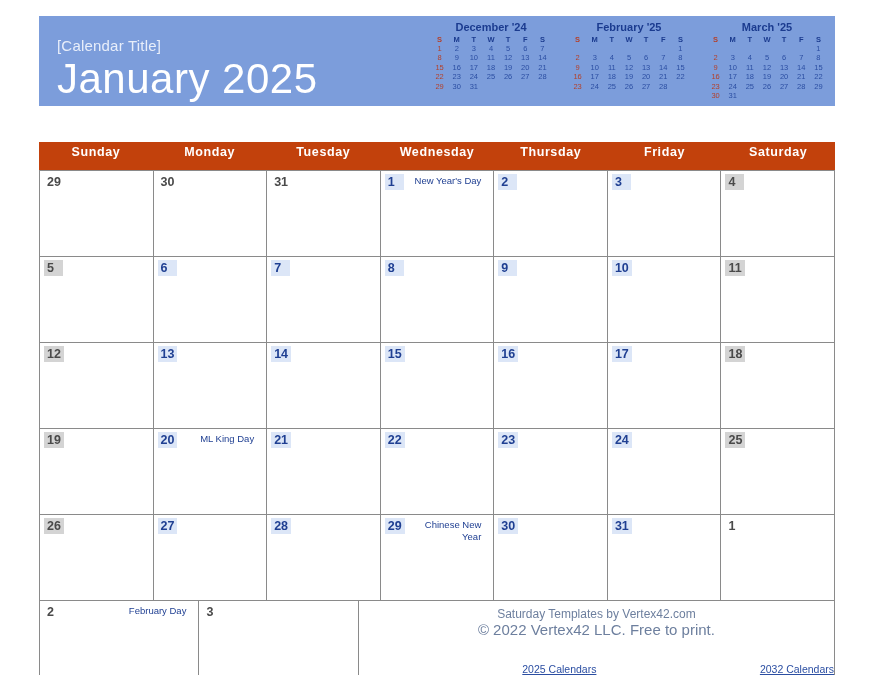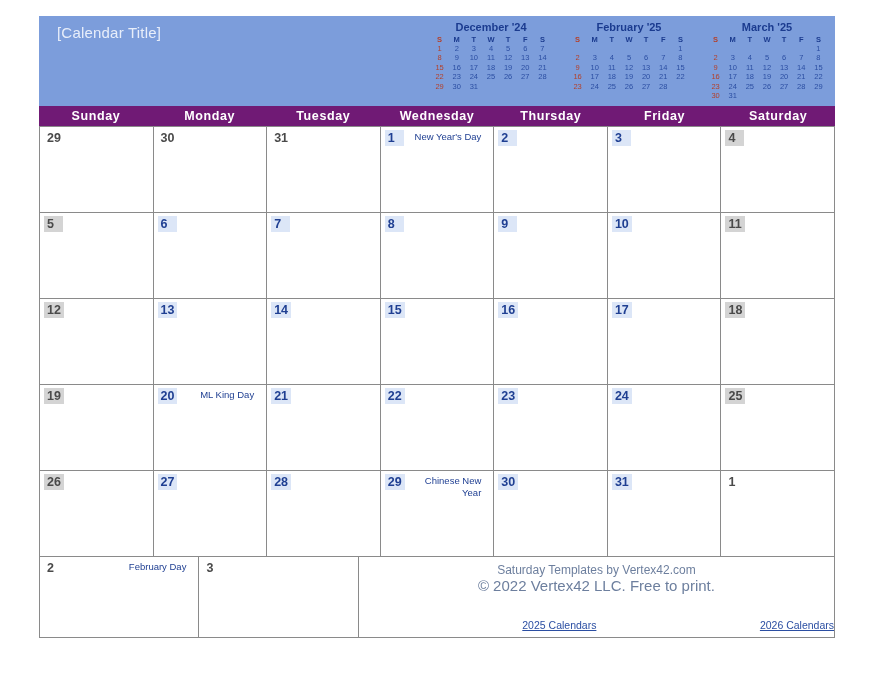--- a/index.html
+++ b/index.html
@@ -31,21 +31,21 @@
   
   .header {
     position: relative;
     height: 90px;
     background: #7c9ddb;
     box-sizing: border-box;
   }
   .title-block {
     position: absolute;
     left: 18px;
-    top: 8px;
+    top: 21px;
   }
   .cal-subtitle {
     color: #e8eefa;
     font-size: 15px;
     letter-spacing: 0.2px;
   }
   .cal-title {
     color: #ffffff;
     font-size: 42px;
     line-height: 46px;
@@ -90,22 +90,23 @@
     padding: 0;
     text-align: center;
     line-height: 9.4px;
     color: #2b4ea2;
   }
   .mini td.sun, .mini th.sun { color: #b3402b; }
 
   
   .weekdays {
     display: flex;
-    background: #701a75;
-    height: 20px;
+    background: #c2410c;
+    height: 28px;
+    margin-top: 36px;
   }
   .weekday {
     flex: 1 1 0;
     color: #ffffff;
     font-size: 12.5px;
     font-weight: bold;
     text-align: center;
     line-height: 20px;
     letter-spacing: 0.6px;
   }
@@ -205,20 +206,21 @@
 </style>
 </head>
 <body>
 
 <div class="page">
   <div class="calendar">
 
     <div class="header">
       <div class="title-block">
         <div class="cal-subtitle">[Calendar Title]</div>
+        <div class="cal-title">January 2025</div>
       </div>
       <div class="mini-months">
 
         <div class="mini">
           <div class="mini-title">December '24</div>
           <table>
             <thead>
               <tr>
                 <th class="sun">S</th>
                 <th>M</th>
@@ -595,20 +597,20 @@
           <div class="daynum plain">3</div>
           <div class="event"></div>
         </div>
         <div class="cell footer-cell" style="flex: 3 1 0;">
           <div class="footer-text">
             <div class="line1">Saturday Templates by Vertex42.com</div>
             <div class="line3">© 2022 Vertex42 LLC. Free to print.</div>
           </div>
           <div class="footer-links">
             <a href="#">2025 Calendars</a>
-            <a href="#">2026 Calendars</a>
+            <a href="#">2032 Calendars</a>
           </div>
         </div>
       </div>
 
     </div>
   </div>
 </div>
 
 </body></html>

